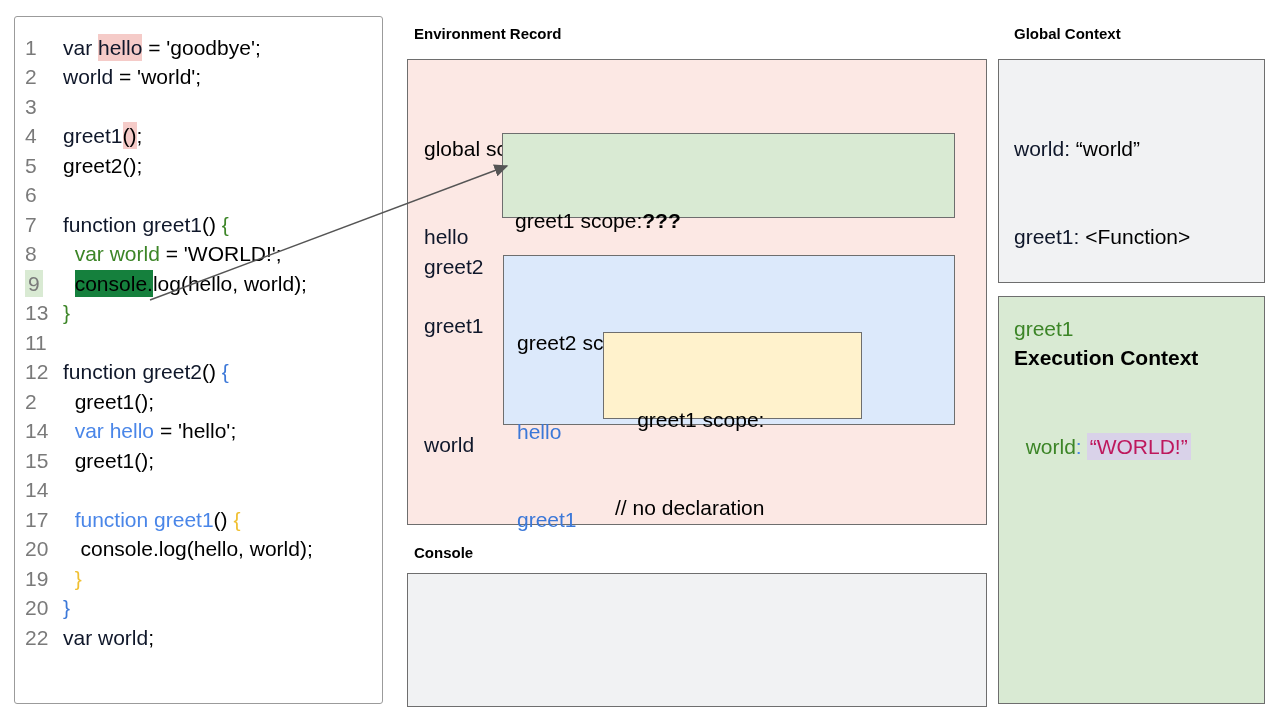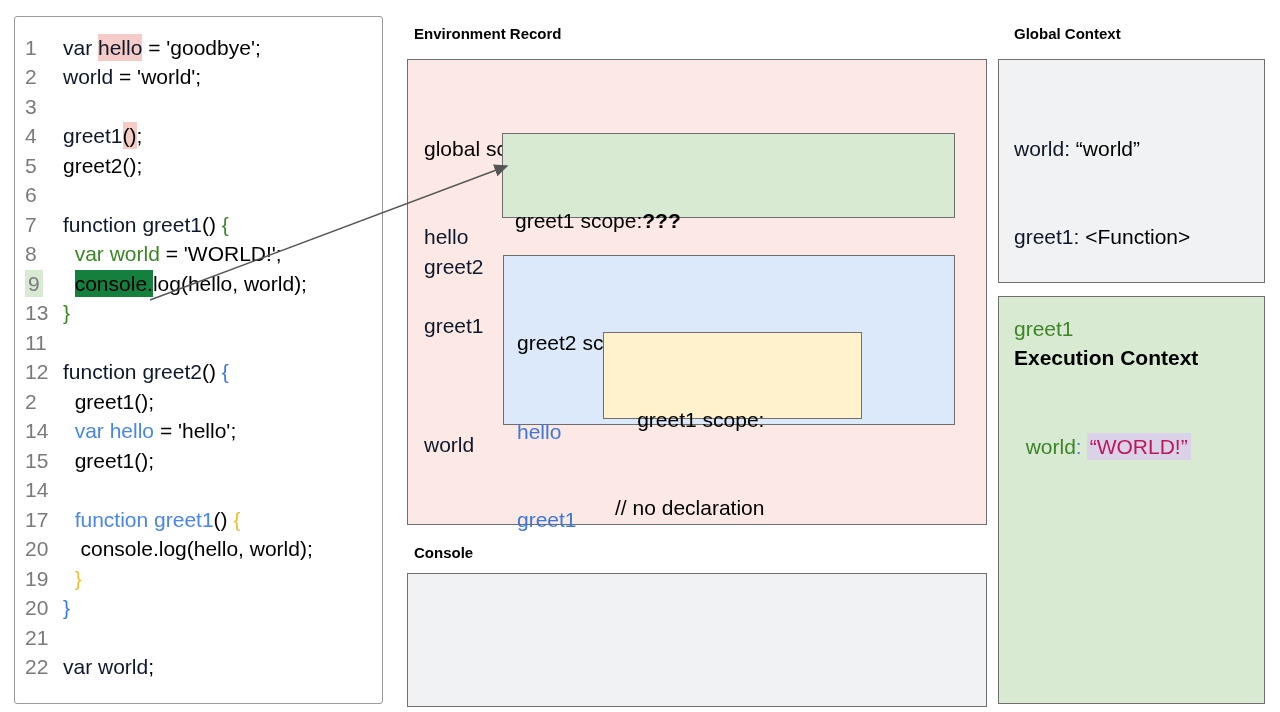--- a/index.html
+++ b/index.html
@@ -60,21 +60,20 @@
       <div class="code-line"><span class="line-num"><span>11</span></span><span class="code-text"></span></div>
       <div class="code-line"><span class="line-num"><span>12</span></span><span class="code-text"><span class="c-red">function greet2</span><span class="c-k">() </span><span class="c-blue2">{</span></span></div>
       <div class="code-line"><span class="line-num"><span>2</span></span><span class="code-text"><span class="c-k">  greet1();</span></span></div>
       <div class="code-line"><span class="line-num"><span>14</span></span><span class="code-text"><span class="c-k">  </span><span class="c-blue">var hello</span><span class="c-k"> = 'hello';</span></span></div>
       <div class="code-line"><span class="line-num"><span>15</span></span><span class="code-text"><span class="c-k">  greet1();</span></span></div>
       <div class="code-line"><span class="line-num"><span>14</span></span><span class="code-text"></span></div>
       <div class="code-line"><span class="line-num"><span>17</span></span><span class="code-text"><span class="c-k">  </span><span class="c-blue">function greet1</span><span class="c-k">() </span><span class="c-yellow">{</span></span></div>
       <div class="code-line"><span class="line-num"><span>20</span></span><span class="code-text"><span class="c-k">   console.log(hello, world);</span></span></div>
       <div class="code-line"><span class="line-num"><span>19</span></span><span class="code-text"><span class="c-k">  </span><span class="c-yellow">}</span></span></div>
       <div class="code-line"><span class="line-num"><span>20</span></span><span class="code-text"><span class="c-blue2">}</span></span></div>
-      <div class="code-line"><span class="line-num"><span>21</span></span><span class="code-text"></span></div>
       <div class="code-line"><span class="line-num"><span>22</span></span><span class="code-text"><span class="c-red">var world</span><span class="c-k">;</span></span></div>
     </div>
 </div>
 
 <div class="section-title" style="left:414px;top:25px;">Environment Record</div>
 
 <div class="box env-box"></div>
 
 <div class="txt" style="left:424px;top:74.5px;">
   <div class="c-k">global scope:</div>

